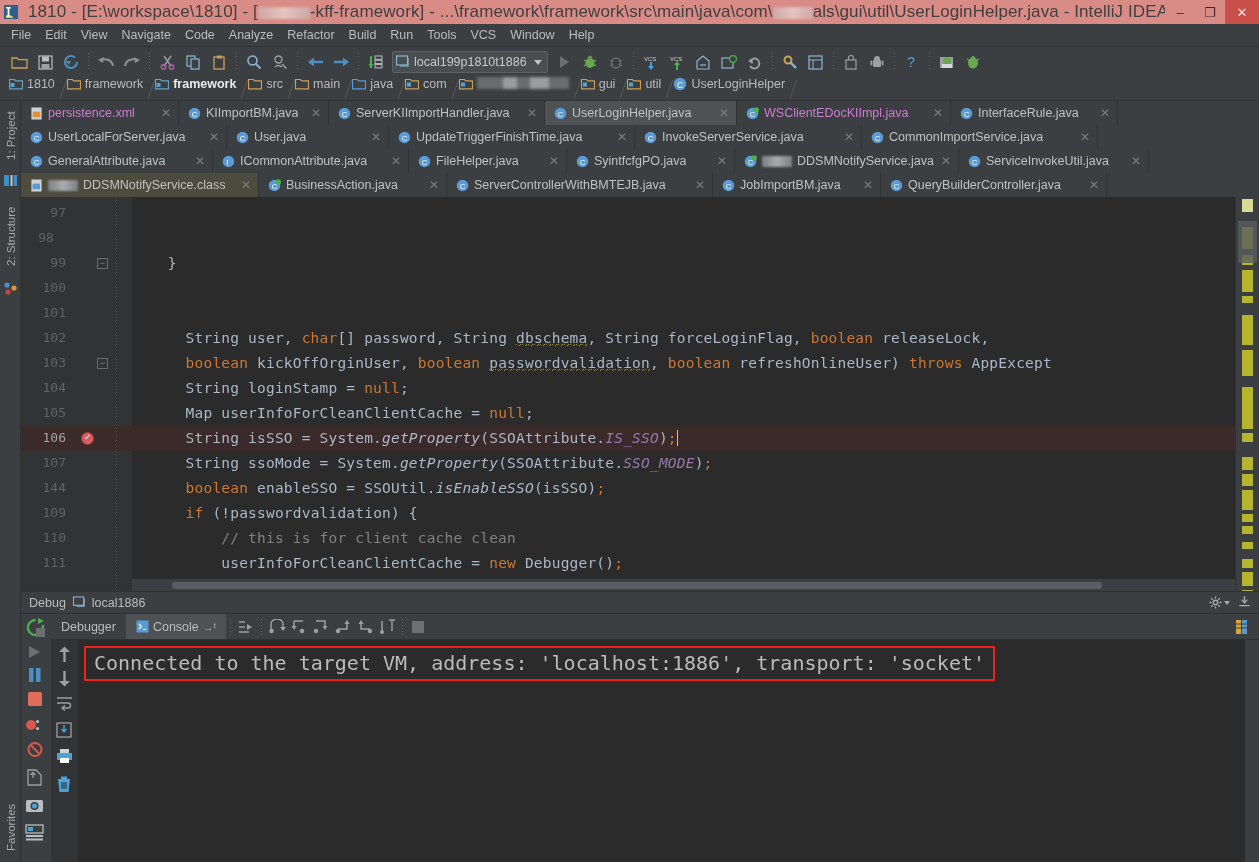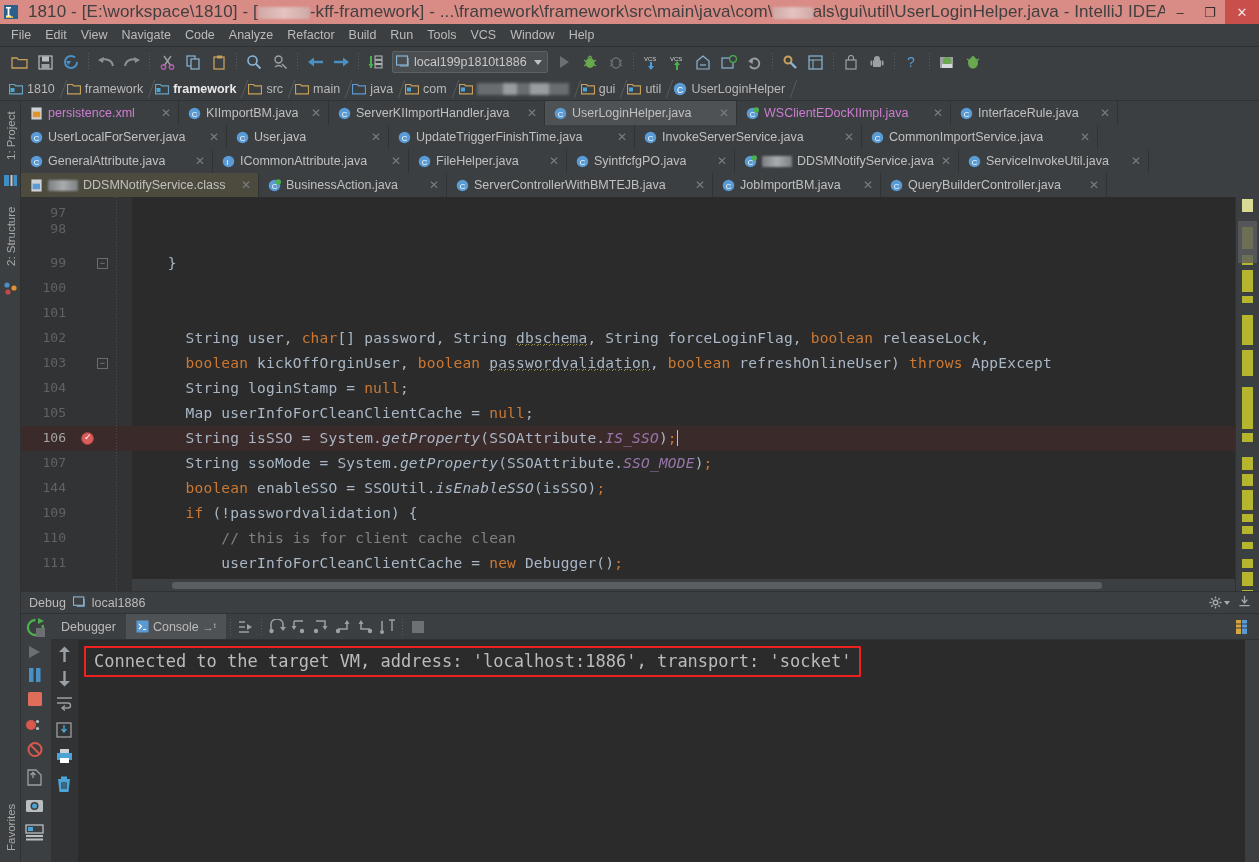--- a/index.html
+++ b/index.html
@@ -67,21 +67,21 @@
   }
   .runconfig .rc-label { font-size:12.5px; color:#c8c8c8; white-space:nowrap; }
   .rc-arrow { width:0;height:0;border-left:4px solid transparent;border-right:4px solid transparent;border-top:5px solid #c0c0c0; margin-left:3px;}
 
   
   .navbar {
     height: 24px; background:#3c3f41; display:flex; align-items:center;
     padding-left: 6px; border-bottom:1px solid #2f3133;
   }
   .crumb {
-    display:flex; align-items:center; gap:4px; height:24px;
+    display:flex; align-items:flex-start; gap:4px; height:24px;
     padding: 0 9px 0 3px; font-size:12.5px; color:#b9b9b9; white-space:nowrap;
     position: relative;
   }
   .crumb::after {
     content:""; position:absolute; right:0; top:3px; width:8px; height:18px;
     border-right:1px solid #57595b;
     transform: skewX(-20deg);
   }
   .crumb.sel { color:#e8e8e8; font-weight:bold; }
   .crumb.blurred .bl {
@@ -225,21 +225,21 @@
   .dbtn { width:22px; height:22px; align-self:center; display:flex; align-items:center; justify-content:center;}
 
   .console {
     position:absolute; left:30px; right:0; top:26px; bottom:0; background:#2b2b2b;
   }
   .consoleleft {
     position:absolute; left:0; top:0; bottom:0; width:27px; background:#313335;
   }
   .conbody { position:absolute; left:27px; right:14px; top:0; bottom:0; padding:6px 0 0 6px; }
   .conline {
-    font-family:"DejaVu Sans Mono", monospace; font-size:17px; color:#bbbbbb;
+    font-family:"DejaVu Sans Mono", monospace; font-size:20px; color:#bbbbbb;
     white-space:pre;
   }
   .redbox {
     display:inline-block; border:2px solid #ef2020; padding:3px 8px 4px 8px;
     border-radius:1px;
   }
   .conscroll { position:absolute; right:0; top:0; bottom:0; width:14px; background:#3c3f41;}
 </style>
 </head>
 <body>
@@ -788,21 +788,21 @@
           <span class="lbl">QueryBuilderController.java</span>
           <span class="x" style="margin-left: auto;">✕</span>
         </div>
         <div class="spacer"></div>
       </div>
     </div>
 
   <div class="editor">
     <div class="gutter" id="gutter">
         <div class="num" style="top: 8px;">97</div>
-        <div class="num" style="top: 24px;">98</div>
+        <div class="num" style="top: 33px; text-align: center;">98</div>
         <div class="num" style="top: 58px;">99</div>
         <div class="fold" style="top: 61px;">−</div>
         <div class="num" style="top: 83px;">100</div>
         <div class="num" style="top: 108px;">101</div>
         <div class="num" style="top: 133px;">102</div>
         <div class="num" style="top: 158px;">103</div>
         <div class="fold" style="top: 161px;">−</div>
         <div class="num" style="top: 183px;">104</div>
         <div class="num" style="top: 208px;">105</div>
         <div style="position: absolute; left: 0px; right: 0px; height: 25px; background: rgb(58, 42, 42); top: 229px;"></div>

